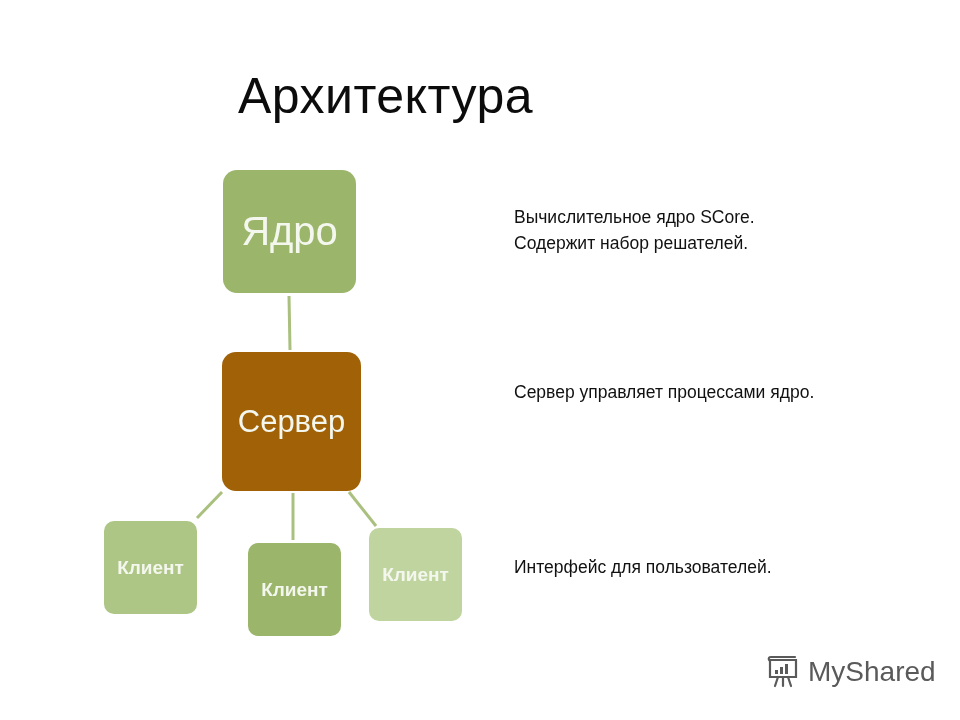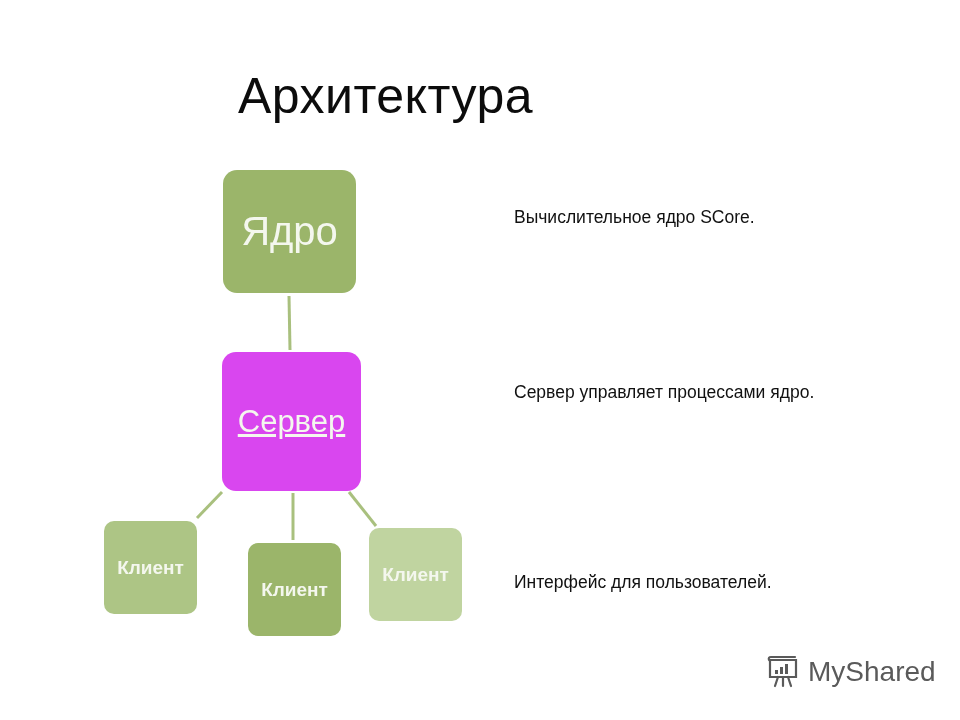--- a/index.html
+++ b/index.html
@@ -13,21 +13,21 @@
   .node span { display:block; }
   #n-core { left:223px; top:170px; width:133px; height:123px; font-size:40px; }
   #n-server { left:222px; top:352px; width:139px; height:139px; font-size:31px; }
   #n-c1 { left:104px; top:521px; width:93px; height:93px; font-size:19px; font-weight:bold; border-radius:10px; }
   #n-c2 { left:248px; top:543px; width:93px; height:93px; font-size:19px; font-weight:bold; border-radius:10px; }
   #n-c3 { left:369px; top:528px; width:93px; height:93px; font-size:19px; font-weight:bold; border-radius:10px; }
   .desc { position:absolute; left:506px; font-size:17.5px; line-height:26px; color:#111;margin-left:8px; }
   .desc div { white-space:nowrap; }
   #d1 { top:204px; }
   #d2 { top:379px; }
-  #d3 { top:569px; }
+  #d3 { top:554px; }
   .watermark { position:absolute; left:766px; top:655px; display:flex; align-items:center; gap:8px;
                color:#5a5a5a; font-size:28px; }
   .watermark svg { display:block; }
 </style>
 </head>
 <body>
 
 <div class="title">Архитектура</div>
 
 <svg class="lines" viewBox="0 0 960 720">
@@ -35,35 +35,36 @@
     <line x1="289" y1="296" x2="290" y2="350"></line>
     <line x1="222" y1="492" x2="197" y2="518"></line>
     <line x1="293" y1="493" x2="293" y2="540"></line>
     <line x1="349" y1="492" x2="376" y2="526"></line>
   </g>
 </svg>
 
 <div class="node" id="n-core" style="background:#9bb56a;">
   <span>Ядро</span>
 </div>
-<div class="node" id="n-server" style="background:#d946ef;text-decoration:underline;">
+<div class="node" id="n-server" style="background:#a16207;">
   <span>Сервер</span>
 </div>
 <div class="node" id="n-c1" style="background:#adc585;">
   <span>Клиент</span>
 </div>
 <div class="node" id="n-c2" style="background:#9bb56a;">
   <span>Клиент</span>
 </div>
 <div class="node" id="n-c3" style="background:#c0d4a0;">
   <span>Клиент</span>
 </div>
 
 <div class="desc" id="d1">
   <div>Вычислительное ядро SCore.</div>
+  <div>Содержит набор решателей.</div>
 </div>
 <div class="desc" id="d2">
   <div>Сервер управляет процессами ядро.</div>
 </div>
 <div class="desc" id="d3">
   <div>Интерфейс для пользователей.</div>
 </div>
 
 <div class="watermark">
   <svg width="34" height="34" viewBox="0 0 34 34">

